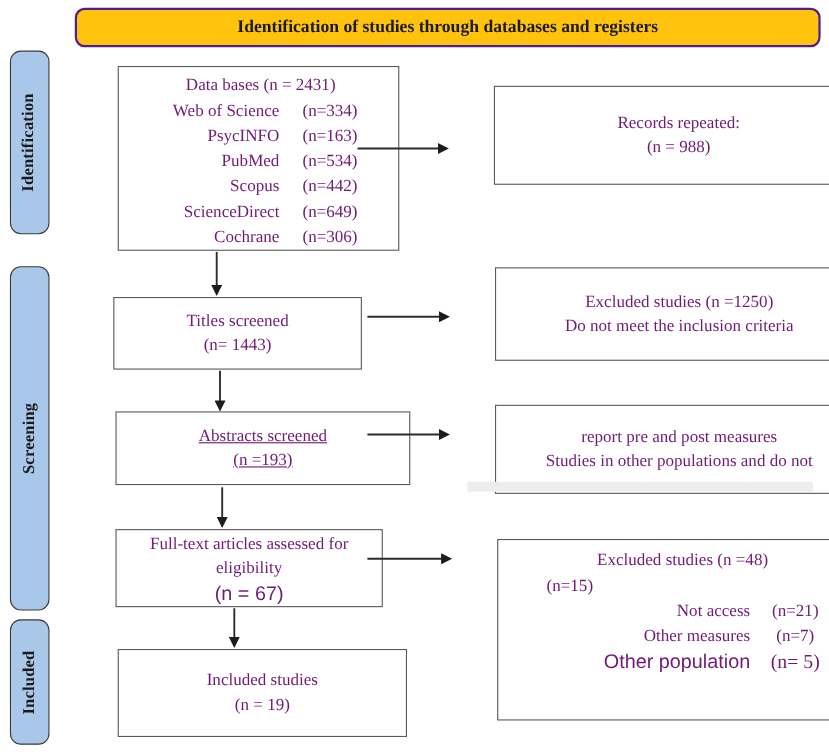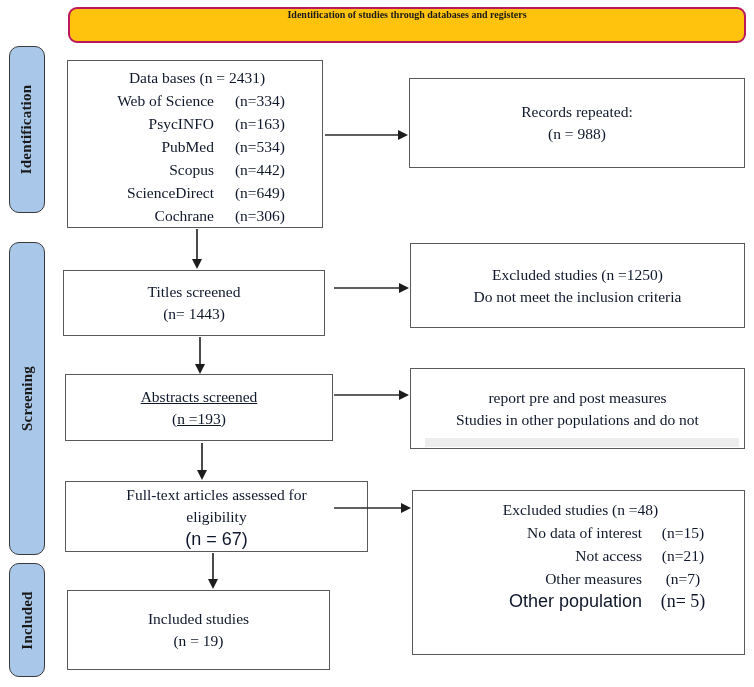--- a/index.html
+++ b/index.html
@@ -13,25 +13,25 @@
     background: #ffffff;
     overflow: hidden;
   }
 
   
   .banner {
     position: absolute;
     left: 68px; top: 7px;
     width: 678px; height: 36px;
     background: #FFC20D;
-    border: 2px solid #be185d;
+    border: 2px solid #4c1d95;
     border-radius: 9px;
-    display: flex; justify-content: center;
+    display: flex; align-items: center; justify-content: center;
     font-weight: bold;
-    font-size: 10px;
+    font-size: 16px;
     color: #1a1a1a;
   }
 
   
   .stage {
     position: absolute;
     left: 9px;
     width: 36px;
     background: #A9C8E9;
     border: 1.6px solid #3a3a3a;
@@ -51,35 +51,36 @@
   .stage-screening     { top: 242px; height: 313px; }
   .stage-included      { top: 563px; height: 114px; }
 
   
   .box {
     position: absolute;
     background: #ffffff;
     border: 1.6px solid #595959;
     font-size: 15.5px;
     line-height: 22px;
-    color: #0f172a;
+    color: #701a75;
+    margin-left: 40px;
   }
   .box.centered {
     display: flex; flex-direction: column;
     align-items: center; justify-content: center;
     text-align: center;
   }
 
   .box-databases        { left: 67px;  top: 60px;  width: 256px; height: 168px; padding: 5px 16px 0 20px; }
   .box-records-repeated { left: 409px; top: 78px;  width: 336px; height: 90px; }
-  .box-titles           { left: 63px;  top: 270px; width: 262px; height: 66px; }
+  .box-titles           { left: 63px;  top: 270px; width: 226px; height: 66px; }
   .box-excl-titles      { left: 410px; top: 243px; width: 335px; height: 85px; }
   .box-abstracts        { left: 65px;  top: 374px; width: 268px; height: 67px; text-decoration: underline; }
   .box-excl-abstracts   { left: 410px; top: 368px; width: 335px; height: 81px; }
-  .box-fulltext         { left: 65px;  top: 481px; width: 303px; height: 71px; }
+  .box-fulltext         { left: 65px;  top: 481px; width: 243px; height: 71px; }
   .box-excl-fulltext    { left: 412px; top: 490px; width: 333px; height: 165px; padding: 7px 20px 0 24px; }
   .box-included         { left: 67px;  top: 590px; width: 263px; height: 80px; }
 
   .box-title-line { text-align: center; line-height: 23px; }
 
   .kv-row {
     display: flex;
     line-height: 23px;
   }
   .kv-row .kv-name { flex: 1 1 auto; text-align: right; }
@@ -181,21 +182,20 @@
 
   <div class="box centered box-fulltext">
     <div>Full-text articles assessed for</div>
     <div>eligibility</div>
     <div class="alt-sans">(n = 67)</div>
   </div>
 
   <div class="box box-excl-fulltext">
     <div class="box-title-line">Excluded studies (n =48)</div>
     <div class="kv-row">
-      <span class="kv-name">No data of interest</span>
       <span class="kv-count">(n=15)</span>
     </div>
     <div class="kv-row">
       <span class="kv-name">Not access</span>
       <span class="kv-count">(n=21)</span>
     </div>
     <div class="kv-row">
       <span class="kv-name">Other measures</span>
       <span class="kv-count">(n=7)</span>
     </div>

